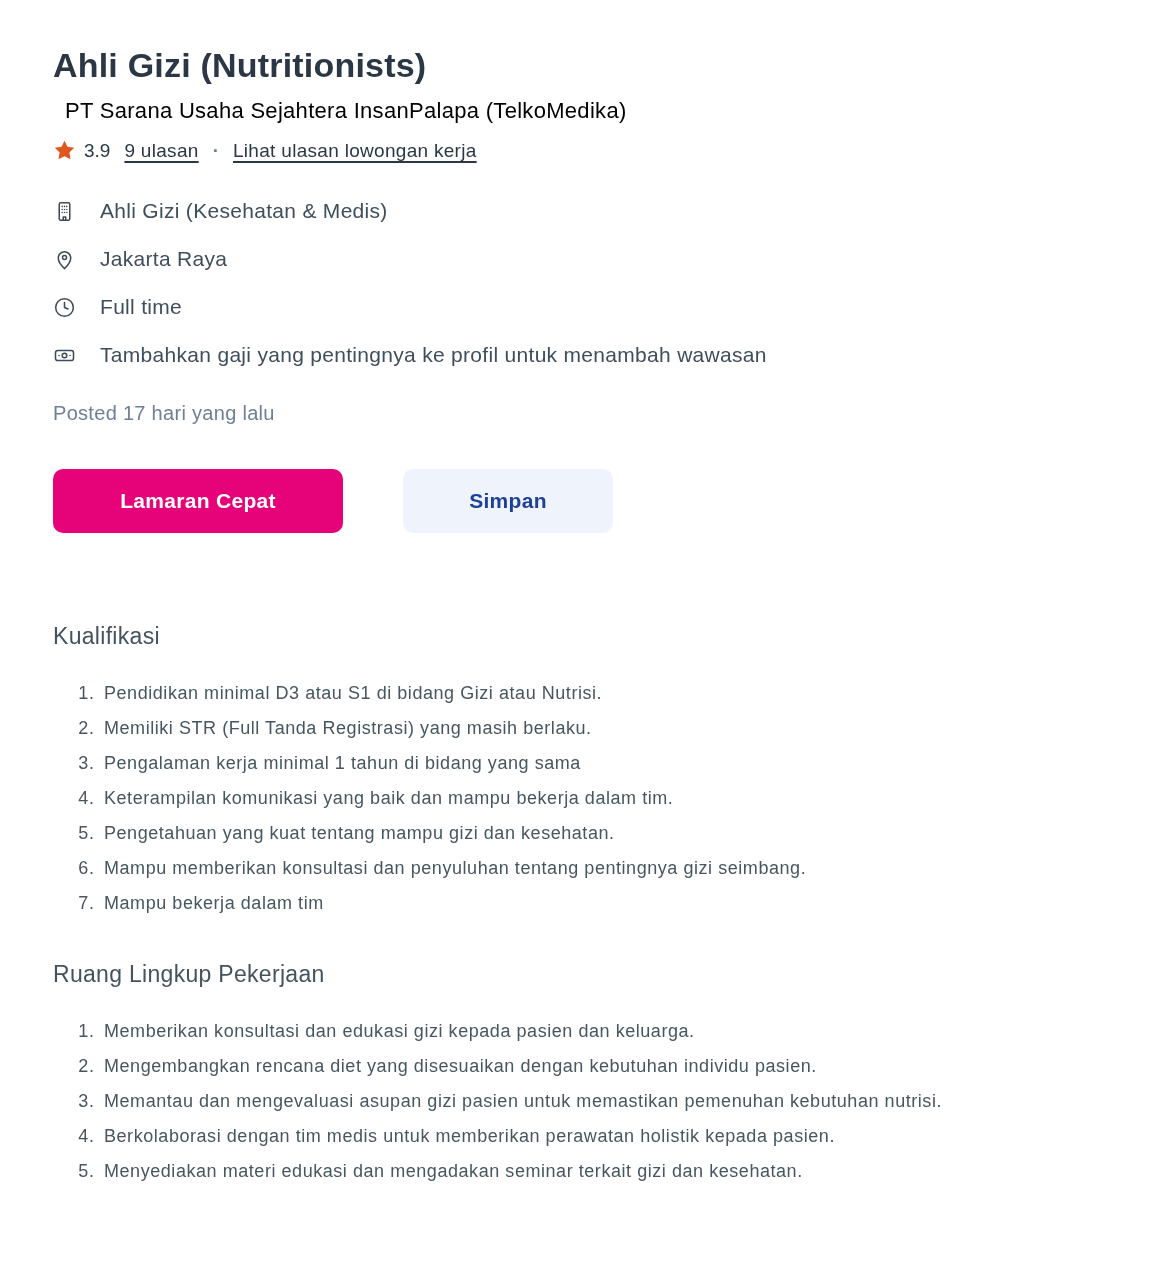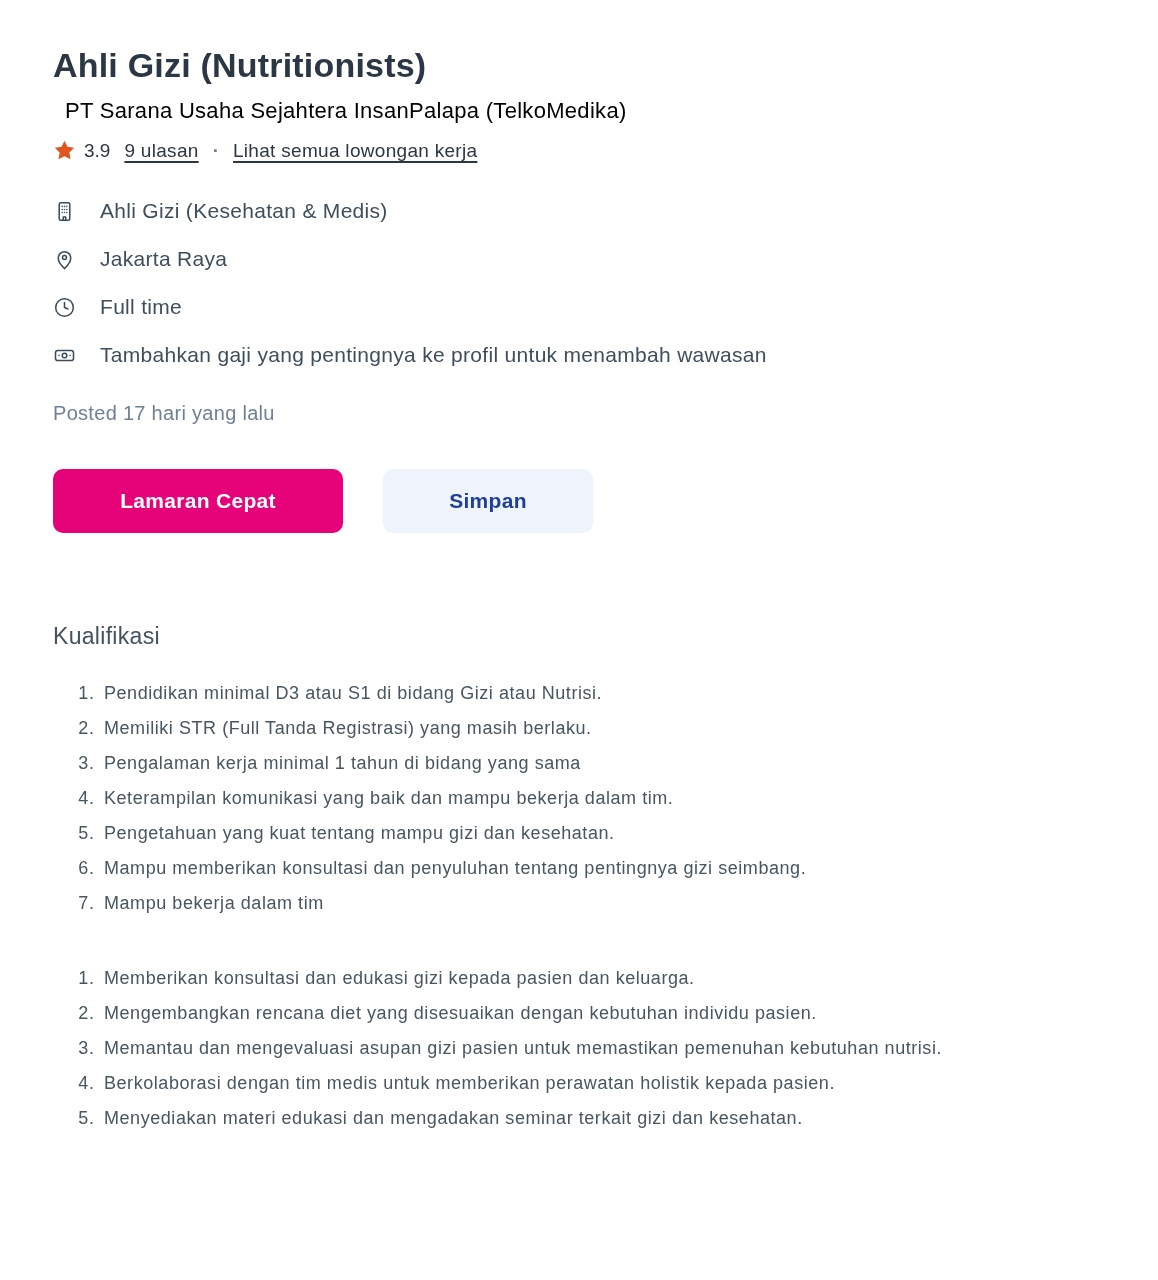--- a/index.html
+++ b/index.html
@@ -58,21 +58,21 @@
   .detail-text { font-size: 21px; color: #3f4e5c; letter-spacing: 0.3px; }
 
   .posted-text {
     font-size: 20px;
     color: #6f8096;
     letter-spacing: 0.3px;
     margin: 0 0 44px 0;
   }
 
   
-  .action-row { display: flex; column-gap: 8px; margin-bottom: 90px; }
+  .action-row { display: flex; column-gap: 28px; margin-bottom: 90px; }
   .btn {
     border: none;
     border-radius: 10px;
     font-family: "Liberation Sans", sans-serif;
     font-size: 21px;
     font-weight: 700;
     letter-spacing: 0.3px;
     cursor: pointer;
   }
   .btn-apply {
@@ -118,21 +118,21 @@
 
   <p class="company-name">PT Sarana Usaha Sejahtera InsanPalapa (TelkoMedika)</p>
 
   <div class="rating-row">
     <svg class="star-icon" viewBox="0 0 24 24" aria-hidden="true">
       <path fill="#e0561f" d="M12 1.8l3.1 6.4 7 1-5 5 1.2 7-6.3-3.3L5.7 21.2l1.2-7-5-5 7-1z"></path>
     </svg>
     <span class="rating-score">3.9</span>
     <a class="text-link">9 ulasan</a>
     <span class="dot-sep">·</span>
-    <a class="text-link">Lihat semua lowongan kerja</a>
+    <a class="text-link">Lihat ulasan lowongan kerja</a>
   </div>
 
   <div class="details">
 
     <div class="detail-row">
       <svg class="detail-icon" viewBox="0 0 24 24" fill="none" stroke="currentColor" stroke-width="1.6" stroke-linecap="round" stroke-linejoin="round" aria-hidden="true">
         <rect x="6.5" y="2.8" width="11" height="18.4" rx="1.6"></rect>
         <line x1="9.6" y1="6.6" x2="9.6" y2="6.7"></line>
           <line x1="12" y1="6.6" x2="12" y2="6.7"></line>
           <line x1="14.4" y1="6.6" x2="14.4" y2="6.7"></line>
@@ -189,20 +189,21 @@
       <li>Memiliki STR (Full Tanda Registrasi) yang masih berlaku.</li>
       <li>Pengalaman kerja minimal 1 tahun di bidang yang sama</li>
       <li>Keterampilan komunikasi yang baik dan mampu bekerja dalam tim.</li>
       <li>Pengetahuan yang kuat tentang mampu gizi dan kesehatan.</li>
       <li>Mampu memberikan konsultasi dan penyuluhan tentang pentingnya gizi seimbang.</li>
       <li>Mampu bekerja dalam tim</li>
     </ol>
   </div>
 
   <div>
+    <h2 class="section-heading">Ruang Lingkup Pekerjaan</h2>
     <ol class="req-list">
       <li>Memberikan konsultasi dan edukasi gizi kepada pasien dan keluarga.</li>
       <li>Mengembangkan rencana diet yang disesuaikan dengan kebutuhan individu pasien.</li>
       <li>Memantau dan mengevaluasi asupan gizi pasien untuk memastikan pemenuhan kebutuhan nutrisi.</li>
       <li>Berkolaborasi dengan tim medis untuk memberikan perawatan holistik kepada pasien.</li>
       <li>Menyediakan materi edukasi dan mengadakan seminar terkait gizi dan kesehatan.</li>
     </ol>
   </div>
 
 </div>

